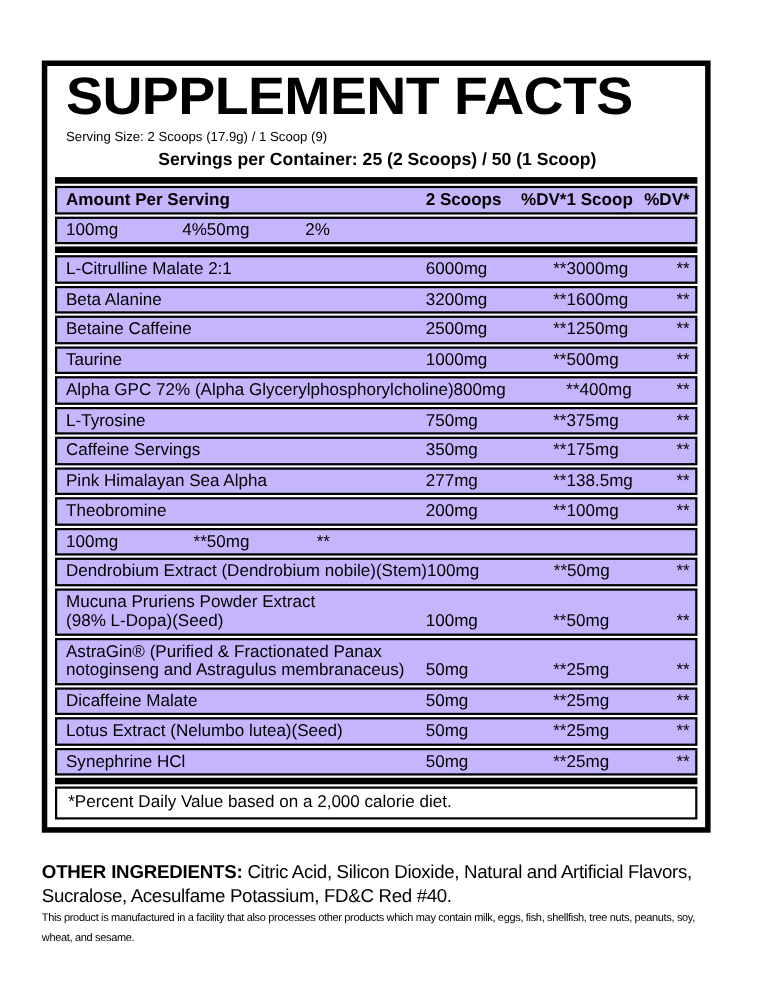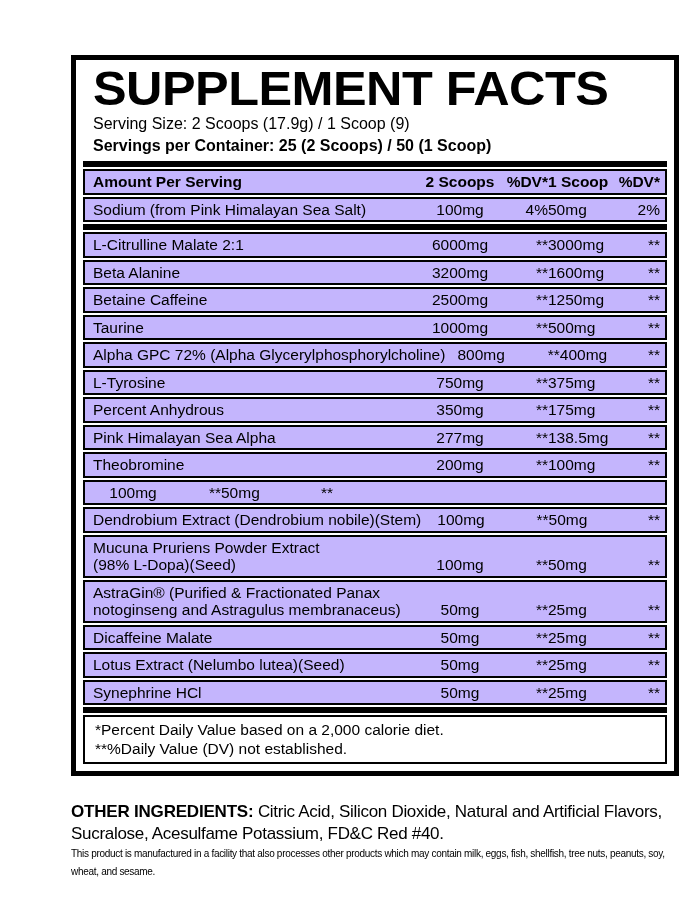--- a/index.html
+++ b/index.html
@@ -9,63 +9,63 @@
     width: 700px;
     height: 900px;
     font-family: "Liberation Sans", sans-serif;
     color: #000;
     -webkit-font-smoothing: antialiased;
   }
   .page {
     width: 700px;
     height: 900px;
     box-sizing: border-box;
-    padding: 55px 45px 0 71px;
+    padding: 55px 45px 0 38px;
   }
   
   .panel {
     box-sizing: border-box;
     width: 608px;
     border: 5px solid #000;
     background: #fff;
     padding: 5px 7px 7px 7px;
   }
   .panel-header { padding: 2px 8px 0 10px; }
   .sf-title {
     font-size: 48px;
     font-weight: bold;
     letter-spacing: -0.5px;
     line-height: 44px;
     white-space: nowrap;
     transform: scaleX(1.05);
     transform-origin: left center;
   }
-  .serving-line  { font-size: 16px; line-height: 20px; margin-top: 3px; }
-  .servings-line { font-size: 16px; line-height: 20px; font-weight: bold; margin-top: 2px; margin-bottom: 5px; }
+  .serving-line  { font-size: 12px; line-height: 20px; margin-top: 3px; }
+  .servings-line { font-size: 16px; line-height: 20px; font-weight: bold; margin-top: 2px; margin-bottom: 5px; text-align: center; }
 
   .thickbar {
     height: 6px;
     background: #000;
     margin: 2px 0;
   }
 
   .row {
     display: flex;
     align-items: flex-end;
     box-sizing: border-box;
     border: 2px solid #000;
     background: #c4b5fd;
     padding: 2px 5px 2px 8px;
     margin: 2px 0;
     font-size: 15.5px;
     line-height: 17.5px;
   }
   .row.hdr { font-weight: bold; }
   .c-name { flex: 1; white-space: nowrap; }
-  .c-a2 { width: 80px; text-align: center; white-space: nowrap; }
+  .c-a2 { width: 80px; text-align: left; white-space: nowrap; }
   .c-d2 { width: 48px; text-align: right; white-space: nowrap; }
   .c-a1 { width: 68px; text-align: left; white-space: nowrap; }
   .c-d1 { width: 44px; text-align: right; white-space: nowrap; }
 
   .footnote-box {
     box-sizing: border-box;
     border: 2px solid #000;
     margin-top: 2px;
     padding: 3px 8px 4px 10px;
     font-size: 15.5px;
@@ -106,21 +106,20 @@
 
     <div class="row hdr">
       <div class="c-name">Amount Per Serving</div>
       <div class="c-a2">2 Scoops</div>
       <div class="c-d2">%DV*</div>
       <div class="c-a1">1 Scoop</div>
       <div class="c-d1">%DV*</div>
     </div>
 
     <div class="row">
-      <div class="c-name">Sodium (from Pink Himalayan Sea Salt)</div>
       <div class="c-a2">100mg</div>
       <div class="c-d2">4%</div>
       <div class="c-a1">50mg</div>
       <div class="c-d1">2%</div>
     </div>
 
     <div class="thickbar"></div>
 
     <div>
   <div class="row ing-row">
@@ -165,21 +164,21 @@
 
   <div class="row ing-row">
     <div class="c-name">L-Tyrosine</div>
     <div class="c-a2">750mg</div>
     <div class="c-d2">**</div>
     <div class="c-a1">375mg</div>
     <div class="c-d1">**</div>
   </div>
 
   <div class="row ing-row">
-    <div class="c-name">Percent Anhydrous</div>
+    <div class="c-name">Caffeine Servings</div>
     <div class="c-a2">350mg</div>
     <div class="c-d2">**</div>
     <div class="c-a1">175mg</div>
     <div class="c-d1">**</div>
   </div>
 
   <div class="row ing-row">
     <div class="c-name">Pink Himalayan Sea Alpha</div>
     <div class="c-a2">277mg</div>
     <div class="c-d2">**</div>
@@ -248,21 +247,20 @@
     <div class="c-d2">**</div>
     <div class="c-a1">25mg</div>
     <div class="c-d1">**</div>
   </div>
 </div>
 
     <div class="thickbar"></div>
 
     <div class="footnote-box">
       <div>*Percent Daily Value based on a 2,000 calorie diet.</div>
-      <div>**%Daily Value (DV) not established.</div>
     </div>
 
   </div>
 
   <div class="other-ingredients"><b>OTHER INGREDIENTS:</b><span> Citric Acid, Silicon Dioxide, Natural and Artificial Flavors, Sucralose, Acesulfame Potassium, FD&amp;C Red #40.</span></div>
 
   <div class="allergen">This product is manufactured in a facility that also processes other products which may contain milk, eggs, fish, shellfish, tree nuts, peanuts, soy, wheat, and sesame.</div>
 
 </div>
 

